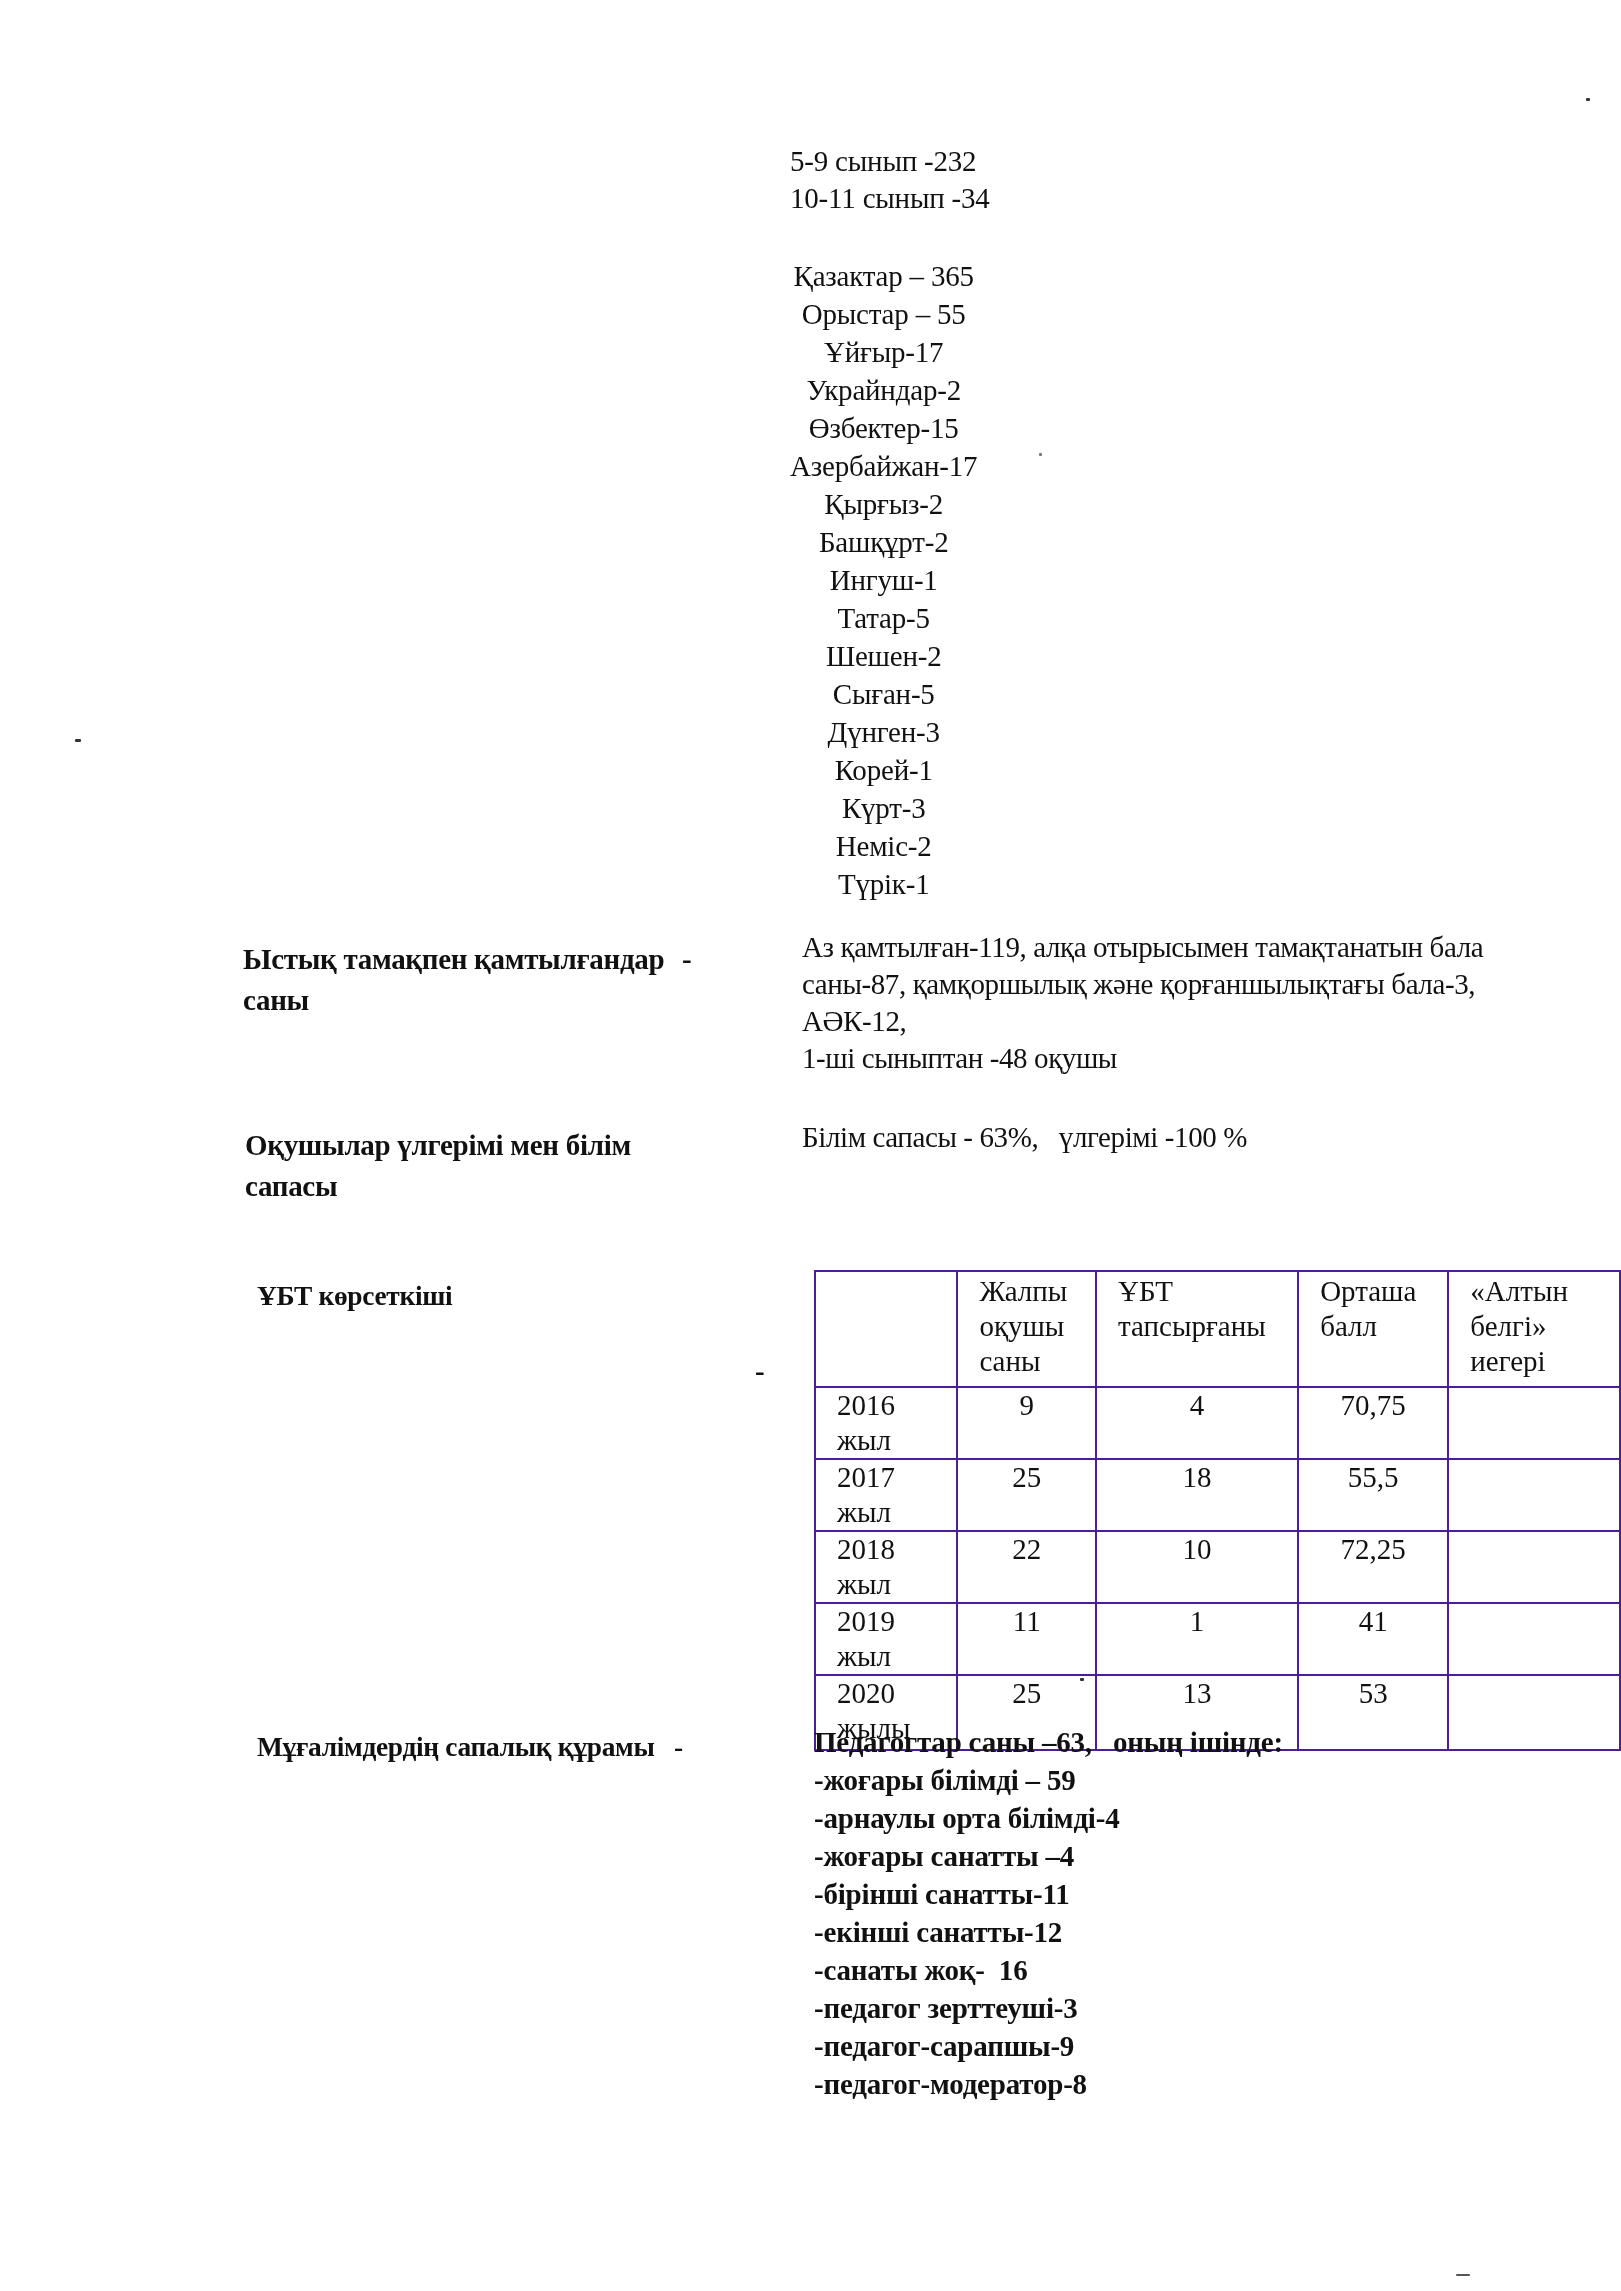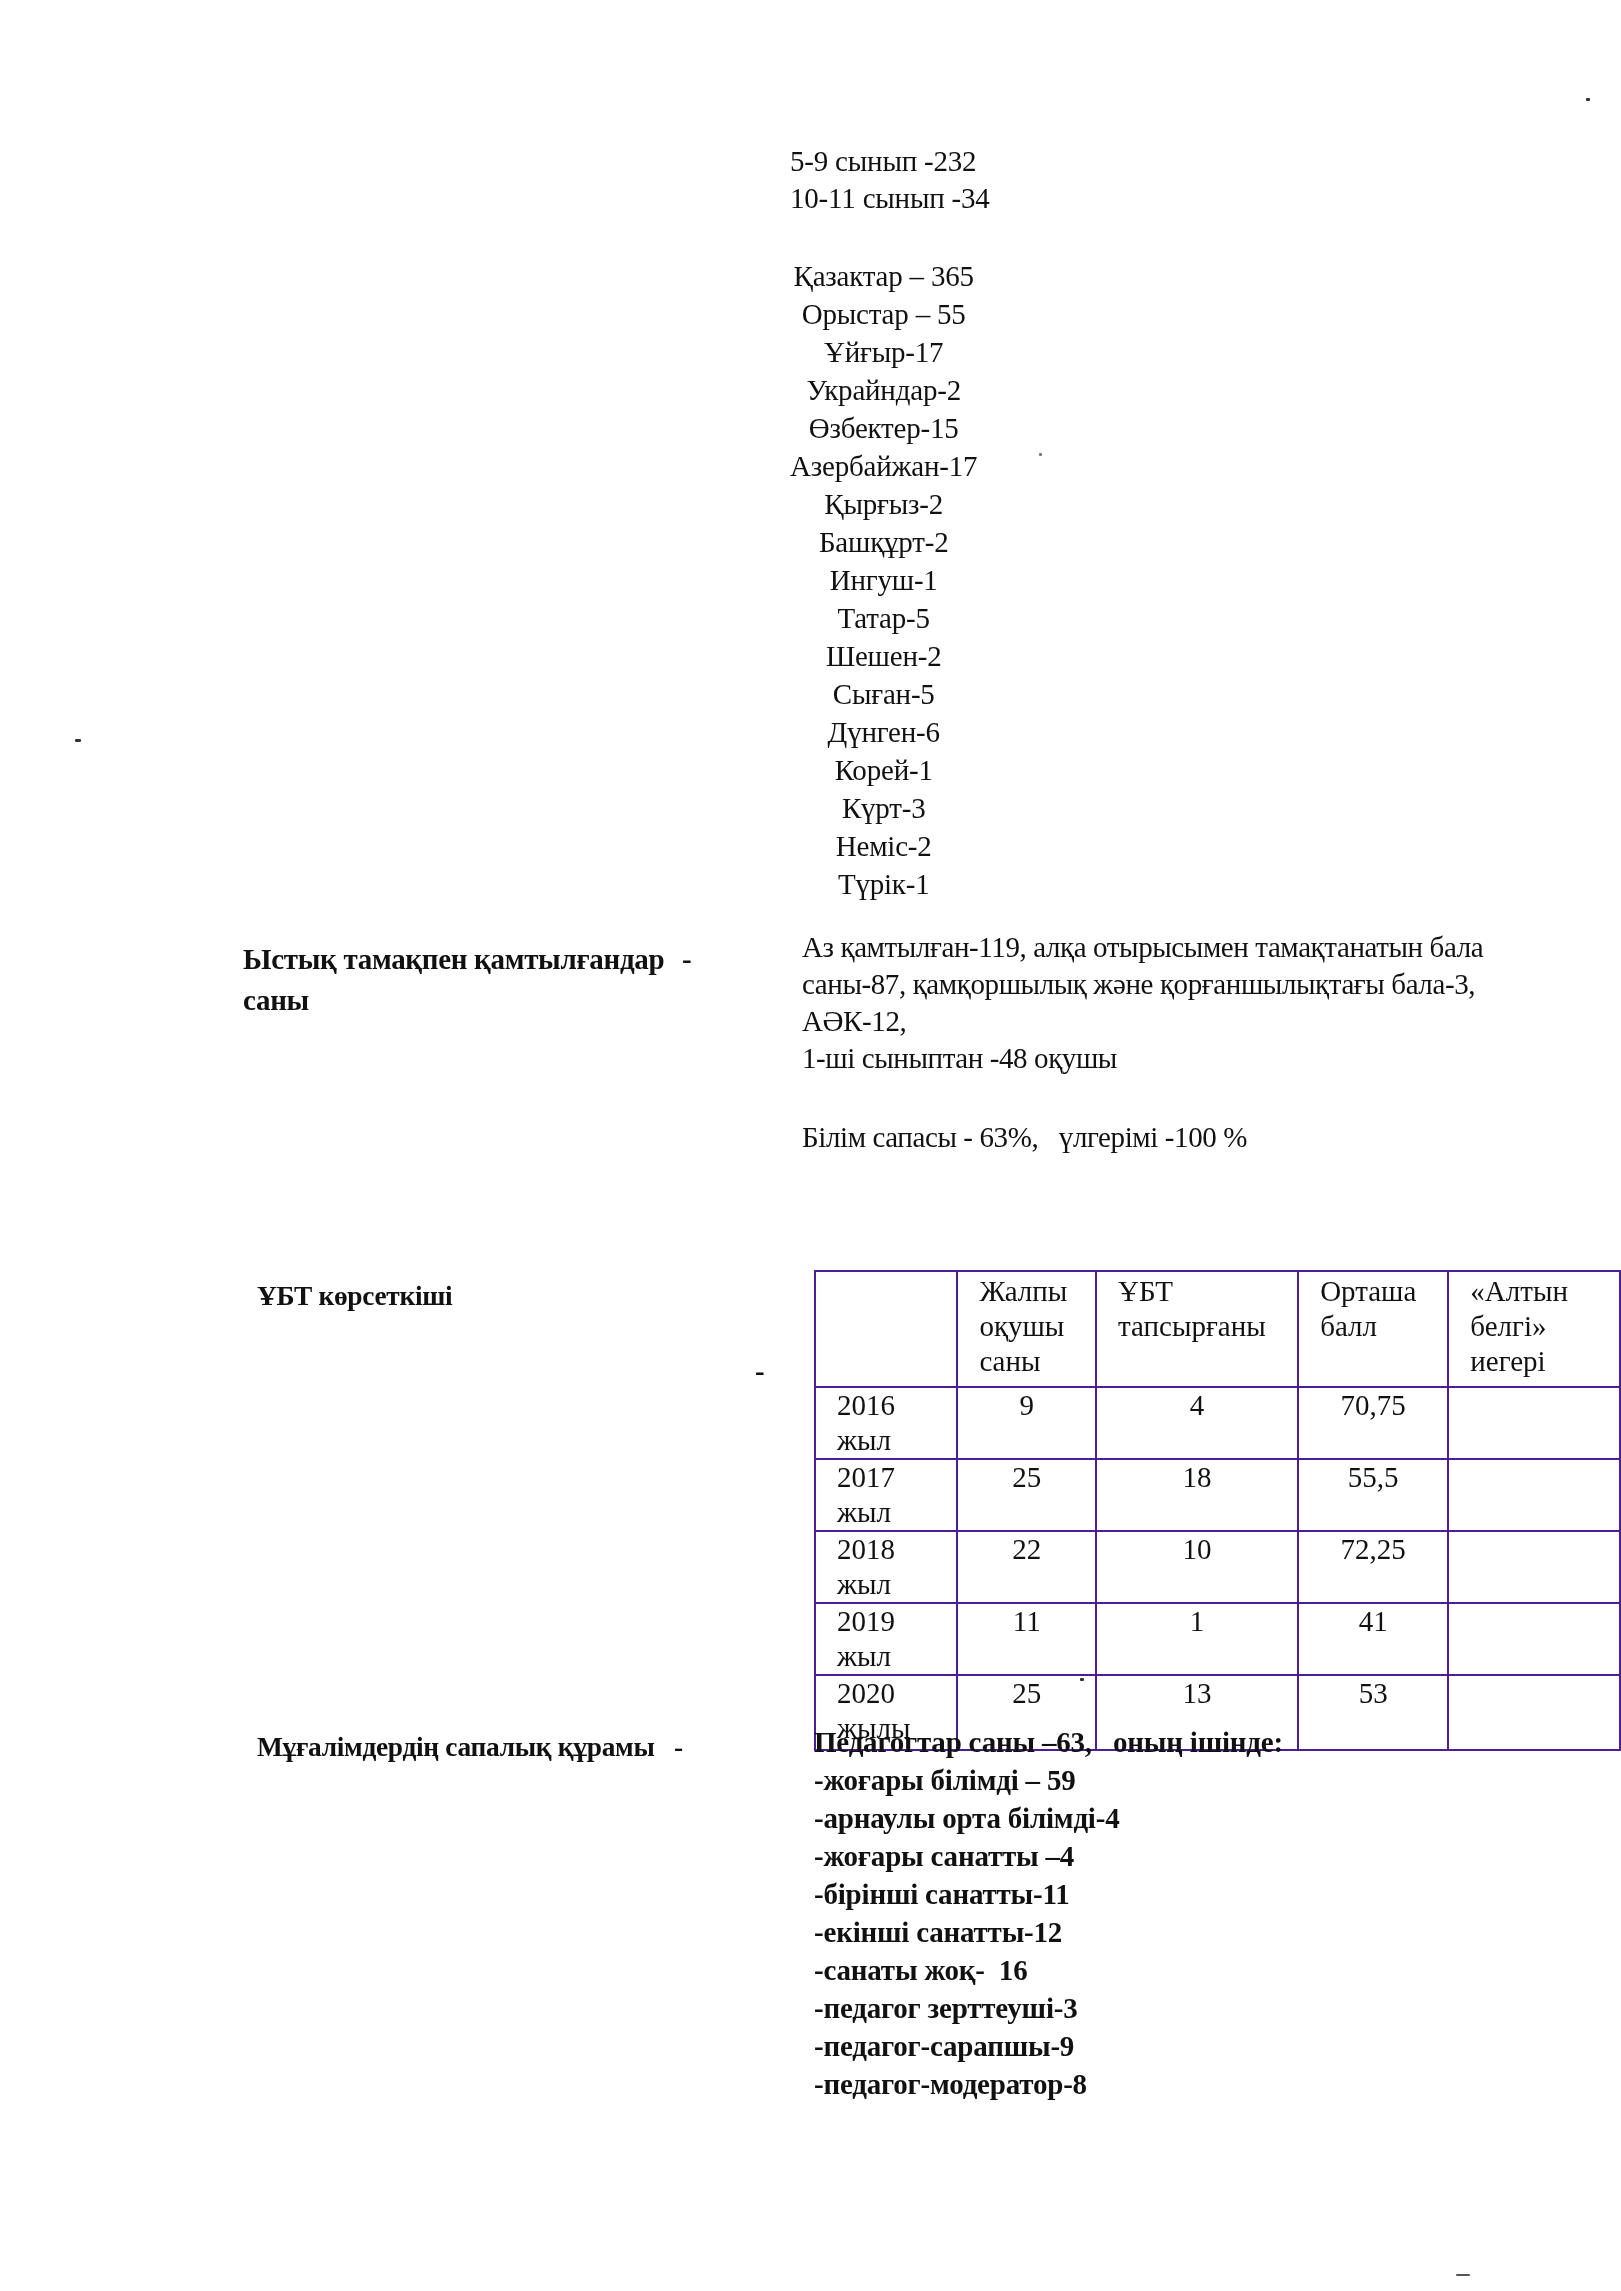--- a/index.html
+++ b/index.html
@@ -99,38 +99,42 @@
     <span class="line">Ұйғыр-17</span>
     <span class="line">Украйндар-2</span>
     <span class="line">Өзбектер-15</span>
     <span class="line">Азербайжан-17</span>
     <span class="line">Қырғыз-2</span>
     <span class="line">Башқұрт-2</span>
     <span class="line">Ингуш-1</span>
     <span class="line">Татар-5</span>
     <span class="line">Шешен-2</span>
     <span class="line">Сыған-5</span>
-    <span class="line">Дүнген-6</span>
+    <span class="line">Дүнген-3</span>
     <span class="line">Корей-1</span>
     <span class="line">Күрт-3</span>
     <span class="line">Неміс-2</span>
     <span class="line">Түрік-1</span>
   </div>
 
   <div class="label" style="left:243px; top:939px;">
     <span>Ыстық тамақпен қамтылғандар</span><span class="dash">-</span><br>
     <span>саны</span>
   </div>
   <div class="wrap-text" style="left:802px; top:929px;">
     <span class="line">Аз қамтылған-119, алқа отырысымен тамақтанатын бала</span>
     <span class="line">саны-87, қамқоршылық және  қорғаншылықтағы бала-3,</span>
     <span class="line">АӘК-12,</span>
     <span class="line">1-ші сыныптан -48 оқушы</span>
   </div>
 
+  <div class="label" style="left:245px; top:1125px;">
+    <span>Оқушылар үлгерімі мен білім</span><br>
+    <span>сапасы</span>
+  </div>
   <div class="wrap-text" style="left:802px; top:1119px; white-space:pre;">Білім сапасы - 63%,   үлгерімі -100 %</div>
 
   <div class="label" style="left:257px; top:1276px; font-size:27.4px;">ҰБТ көрсеткіші</div>
   <div class="label" style="left:755px; top:1351px;">-</div>
 
   <table class="ubt-table">
     <thead>
       <tr>
         <th class="col0"></th>
         <th class="col1">Жалпы оқушы саны</th>

